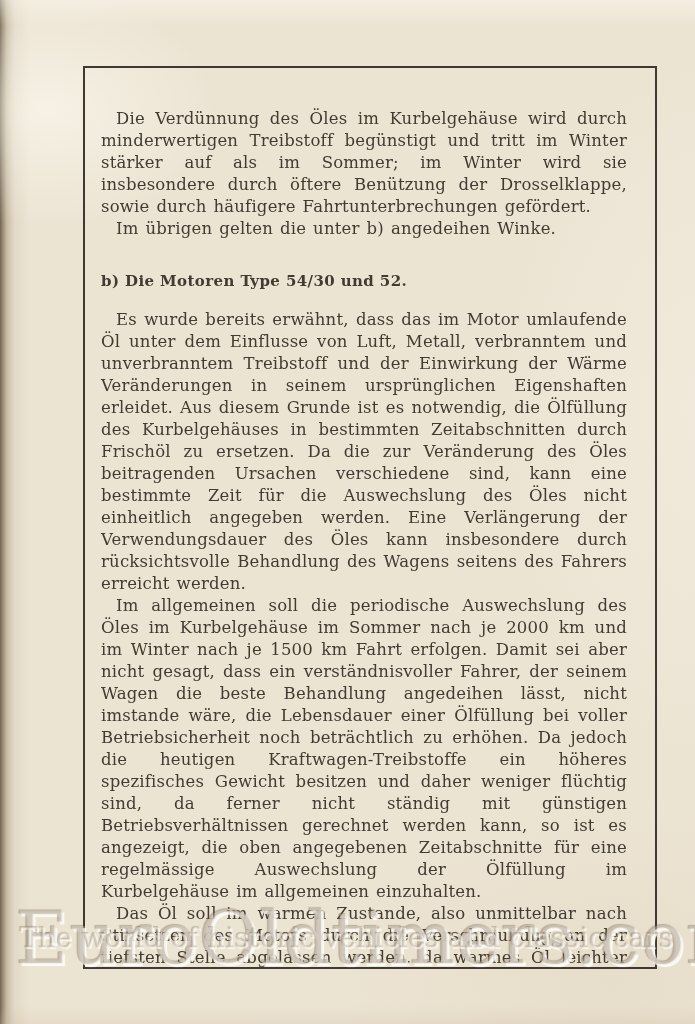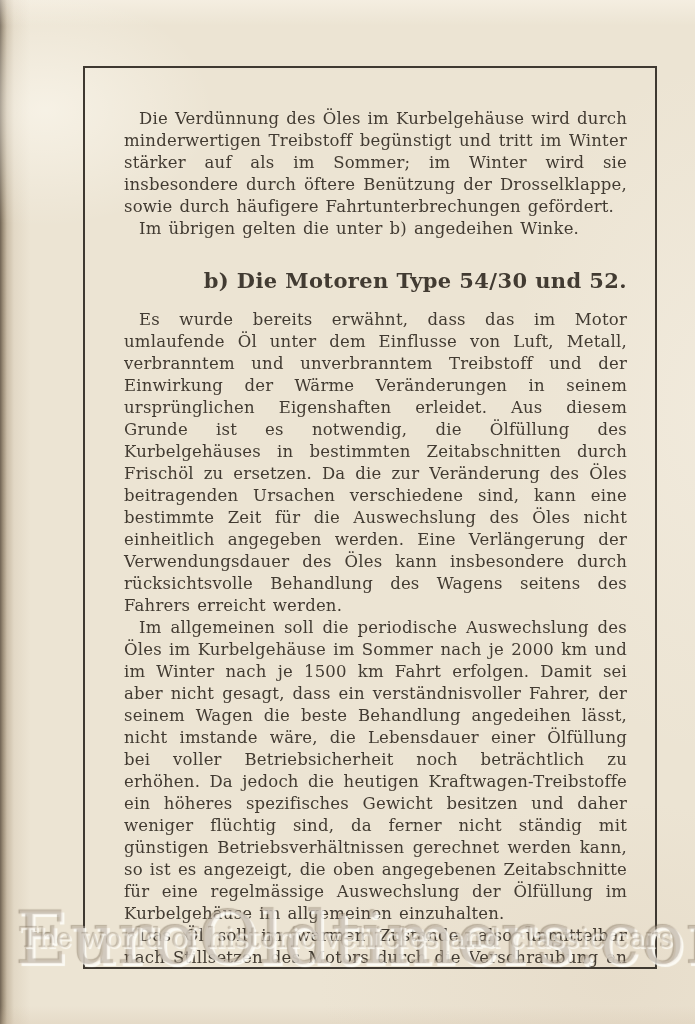--- a/index.html
+++ b/index.html
@@ -36,42 +36,42 @@
   }
 
   
   .frame {
     position: absolute;
     left: 83px;
     top: 66px;
     width: 574px;
     height: 903px;
     border: 2px solid var(--frame);
-    padding: 40px 28px 0 39px;
+    padding: 40px 28px 0 16px;
     overflow: hidden;
     z-index: 1;
   }
 
   .para {
     margin: 0;
     font-size: 16.5px;
     line-height: 22px;
     color: var(--ink);
     text-align: justify;
     text-indent: 15px;
     letter-spacing: 0.2px;
     word-spacing: 1.5px;
   }
 
   .heading {
     margin: 30px 0 17px 0;
-    font-size: 21px;
+    font-size: 15px;
     line-height: 22px;
     font-weight: bold;
-    text-align: right;
+    text-align: left;
     color: var(--ink);
     letter-spacing: 0.4px;
   }
 
   .page-number {
     position: absolute;
     left: 88px;
     top: 1026px;
     font-size: 19px;
     font-weight: bold;

